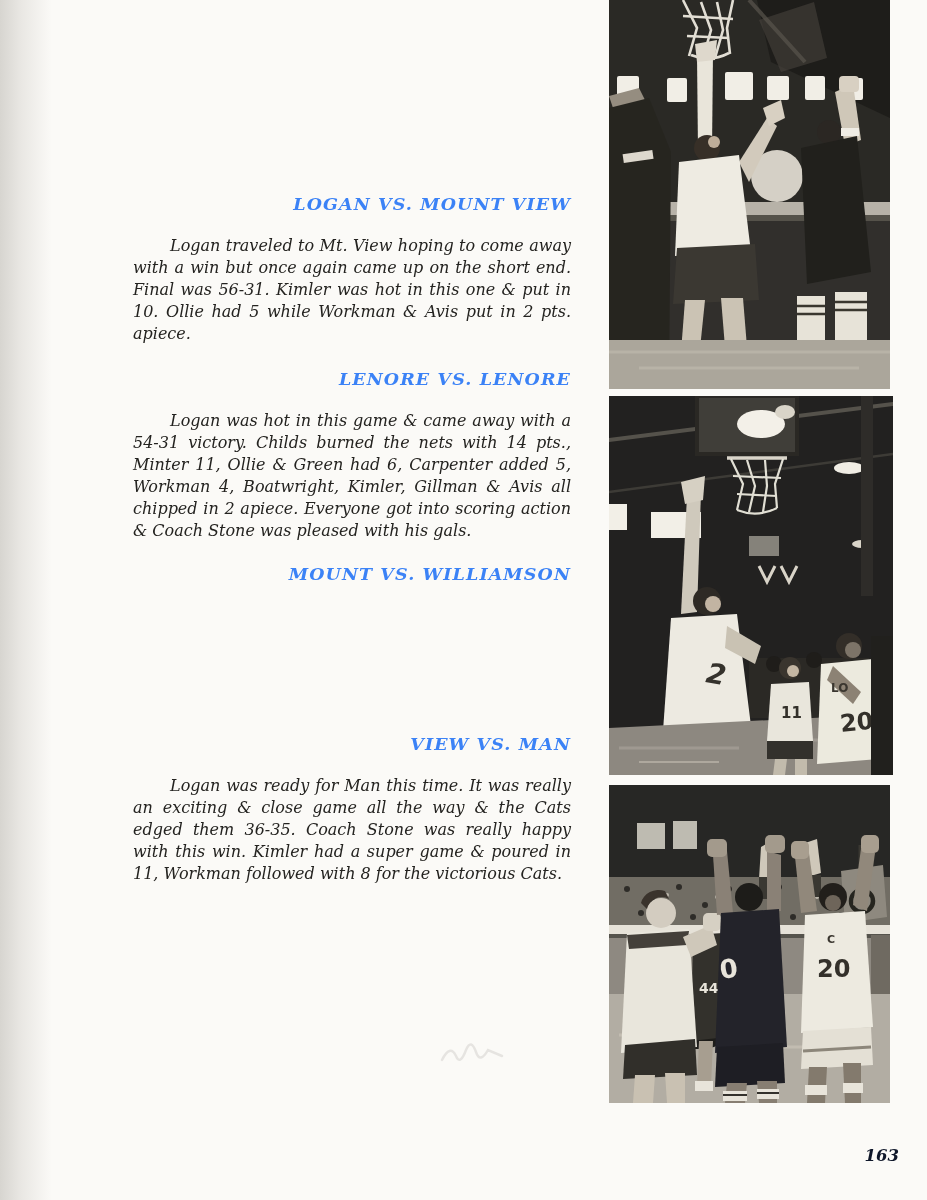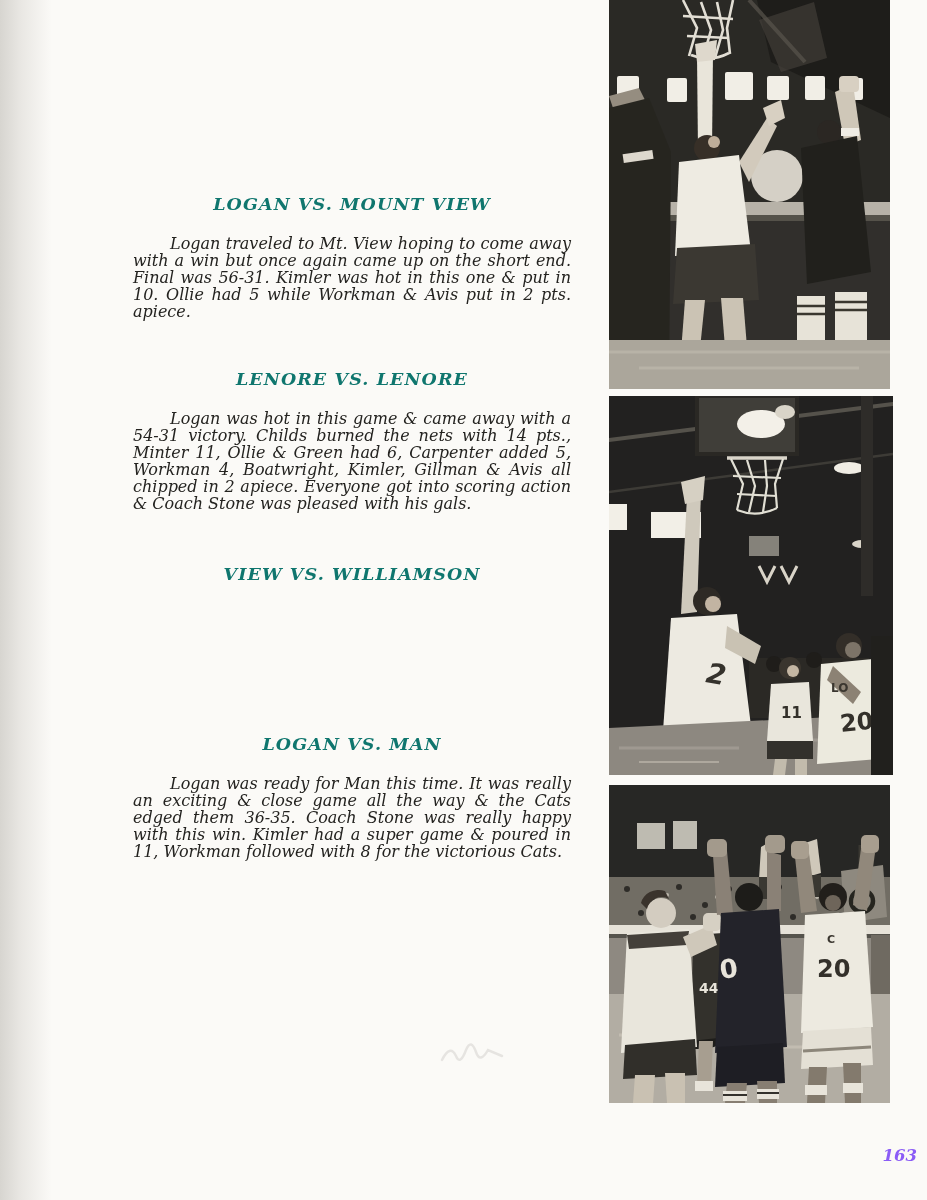--- a/index.html
+++ b/index.html
@@ -9,35 +9,35 @@
     font-family:"DejaVu Serif","Liberation Serif",serif;color:#1c1b19;
   }
   .scan-shadow{
     position:absolute;left:0;top:0;bottom:0;width:52px;
     background:linear-gradient(90deg,#d7d5d0 0%,#e9e7e3 40%,rgba(251,250,247,0) 100%);
     pointer-events:none;
   }
   .section{position:absolute;left:133px;width:438px;}
   .section h2{
     margin:0;font-size:17.5px;line-height:22px;font-weight:600;font-style:italic;
-    text-align:center;letter-spacing:1.1px;color:#0f766e;
+    text-align:right;letter-spacing:1.1px;color:#3b82f6;
   }
   .section p{
-    margin:20px 0 0 0;font-size:16px;font-style:italic;line-height:17px;
+    margin:20px 0 0 0;font-size:16px;font-style:italic;line-height:22px;
     text-align:justify;text-indent:37px;color:#242320;
   }
   .s1{top:193px}.s2{top:368px}.s3{top:563px}.s4{top:733px}
   .photo{position:absolute;left:609px;background:#2a2927;font-size:0;line-height:0;}
   .ph1{top:0;width:281px;height:389px;}
   .ph2{top:396px;width:284px;height:379px;}
   .ph3{top:785px;width:281px;height:318px;}
   .photo svg{display:block;width:100%;height:100%;}
   .page-number{
-    position:absolute;top:1146px;right:10px;font-style:italic;font-weight:600;
-    font-size:16.5px;color:#8b5cf6;
+    position:absolute;top:1146px;right:28px;font-style:italic;font-weight:600;
+    font-size:16.5px;color:#0f172a;
   }
   .pencil{position:absolute;left:438px;top:1036px;opacity:.14;}
   .jersey-num{font-family:"DejaVu Sans","Liberation Sans",sans-serif;font-weight:bold;}
 </style>
 </head>
 <body>
 
 <div class="page">
   <div class="scan-shadow"></div>
 
@@ -45,25 +45,25 @@
     <h2>LOGAN VS. MOUNT VIEW</h2>
     <p>Logan traveled to Mt. View hoping to come away with a win but once again came up on the short end. Final was 56-31. Kimler was hot in this one &amp; put in 10. Ollie had 5 while Workman &amp; Avis put in 2 pts. apiece.</p>
   </section>
 
   <section class="section s2">
     <h2>LENORE VS. LENORE</h2>
     <p>Logan was hot in this game &amp; came away with a 54-31 victory. Childs burned the nets with 14 pts., Minter 11, Ollie &amp; Green had 6, Carpenter added 5, Workman 4, Boatwright, Kimler, Gillman &amp; Avis all chipped in 2 apiece. Everyone got into scoring action &amp; Coach Stone was pleased with his gals.</p>
   </section>
 
   <section class="section s3">
-    <h2>VIEW VS. WILLIAMSON</h2>
+    <h2>MOUNT VS. WILLIAMSON</h2>
   </section>
 
   <section class="section s4">
-    <h2>LOGAN VS. MAN</h2>
+    <h2>VIEW VS. MAN</h2>
     <p>Logan was ready for Man this time. It was really an exciting &amp; close game all the way &amp; the Cats edged them 36-35. Coach Stone was really happy with this win. Kimler had a super game &amp; poured in 11, Workman followed with 8 for the victorious Cats.</p>
   </section>
 
   <figure class="photo ph1" style="margin:0">
     <svg viewBox="0 0 281 389" preserveAspectRatio="none">
       <rect x="0" y="0" width="281" height="389" fill="#312f2c"></rect>
       <rect x="0" y="0" width="281" height="210" fill="#2a2925"></rect>
       <g>
         <polygon points="148,0 281,0 281,118 162,62" fill="#1e1d1a"></polygon>
         <polygon points="150,20 205,2 218,58 172,72" fill="#4a463f" opacity="0.55"></polygon>

